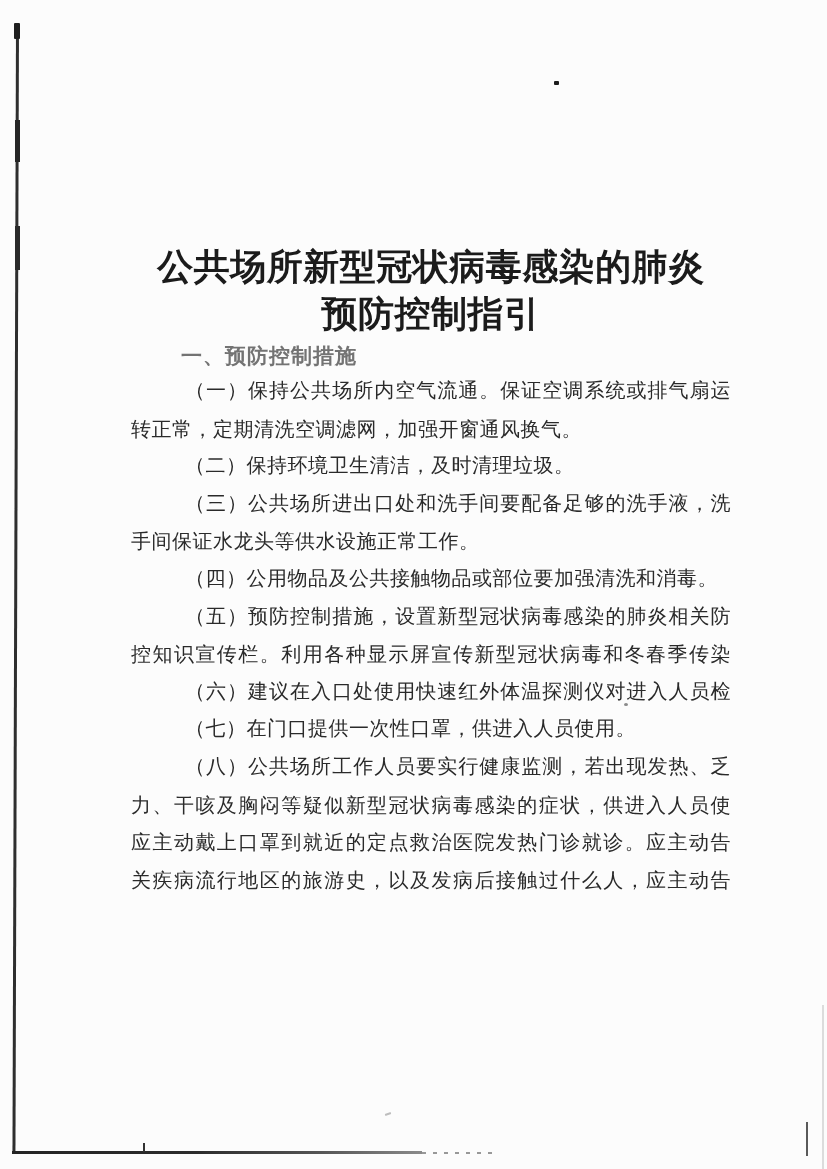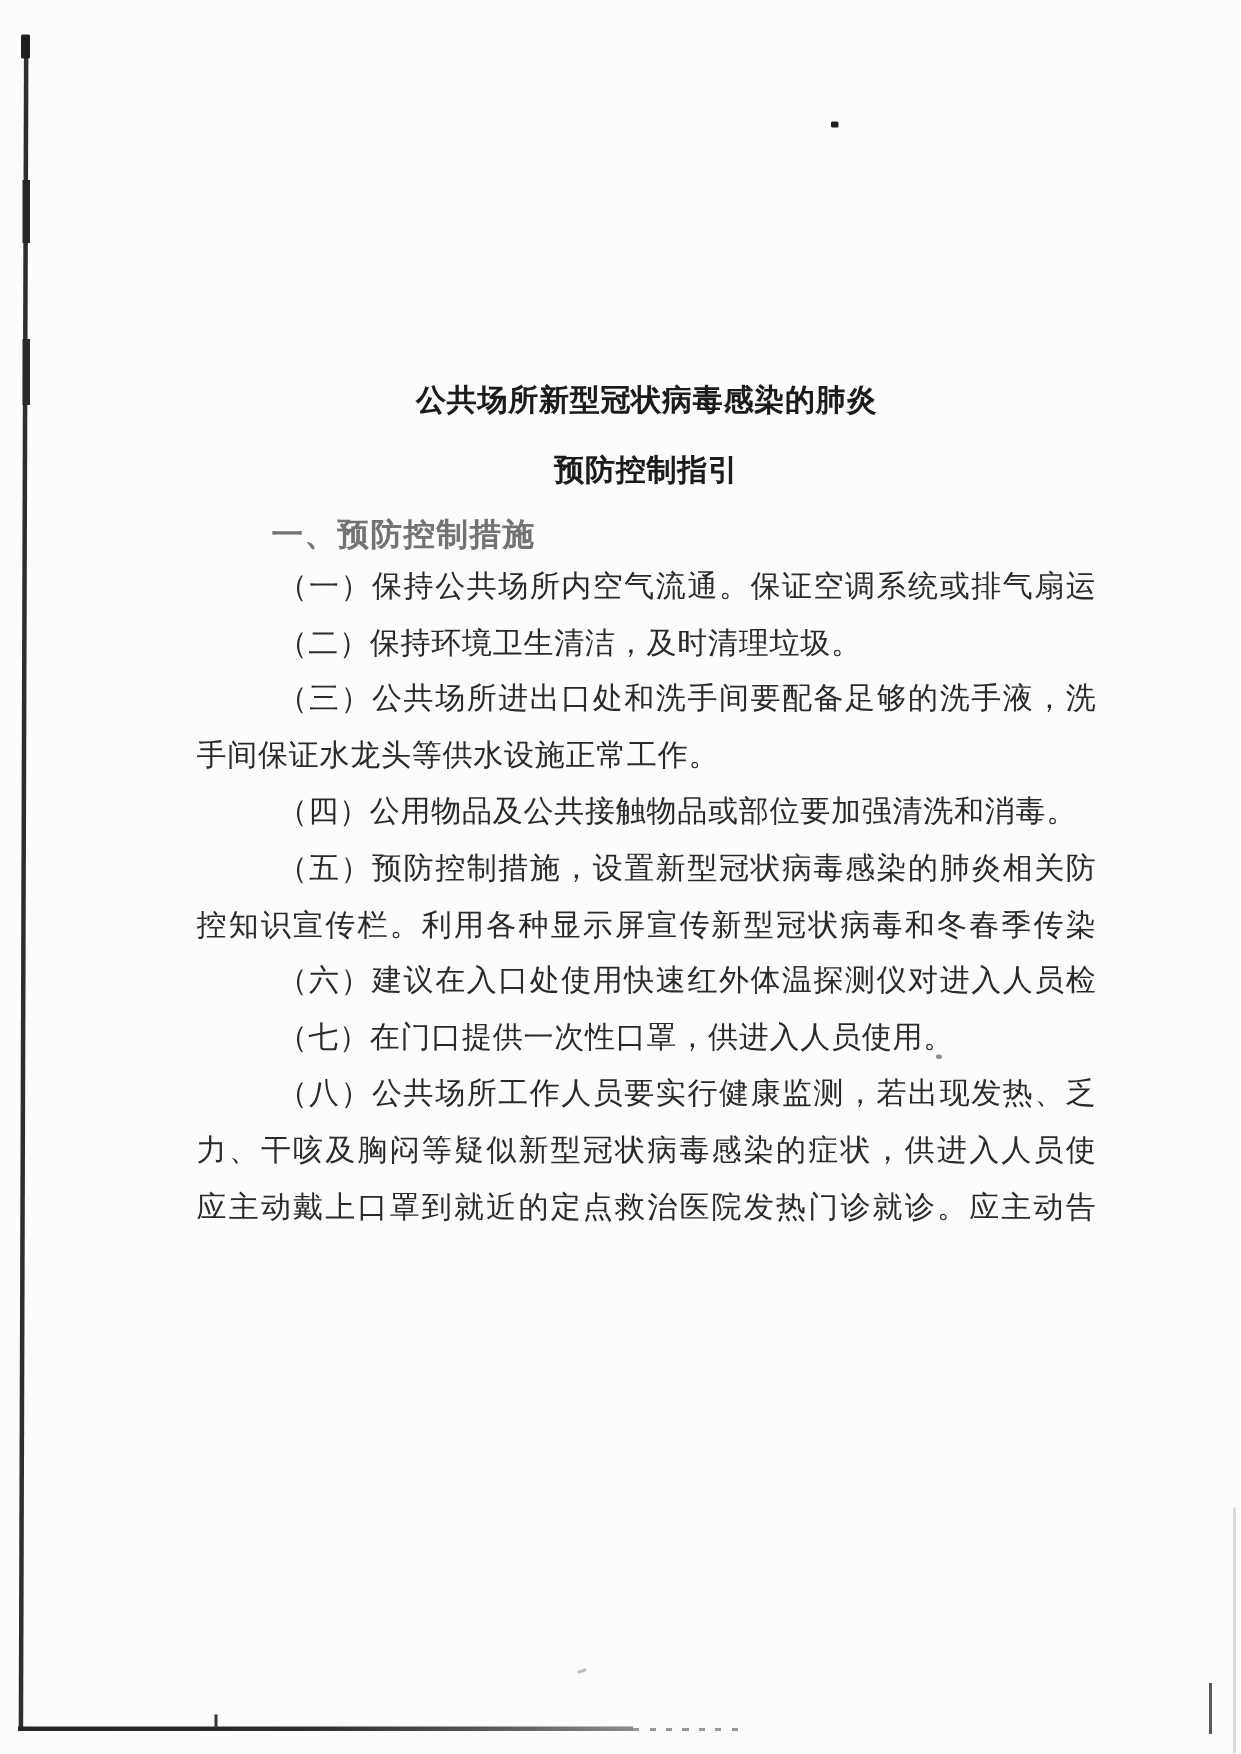--- a/index.html
+++ b/index.html
@@ -85,21 +85,21 @@
     position: absolute;
     left: 131px; top: 0;
     width: 600px;
     color: var(--ink, #2a2a2a);
   }
   .doc-title {
     position: absolute;
     left: 0; top: 244px;
     width: 600px;
     text-align: center;
-    font-size: 20px;
+    font-size: 36px;
     line-height: 47px;
     font-weight: bold;
     color: var(--title-ink, #1b1b1b);
     letter-spacing: 0.5px;
   }
   .section-heading {
     position: absolute;
     left: 0; top: 337px;
     width: 600px;
     padding-left: 50px;
@@ -117,21 +117,21 @@
     font-size: 20px;
     line-height: 37.6px;
     letter-spacing: 0.5px;
   }
   .doc-body .line {
     text-align: justify;
     text-align-last: justify;
     height: 37.6px;
     overflow: hidden;
   }
-  .doc-body .line.indent { text-indent: 54px; }
+  .doc-body .line.indent { text-indent: 54px; font-family: Liberation Mono, monospace; }
   .doc-body .line.last { text-align-last: left; }
 </style>
 </head>
 <body>
 
 <div class="page">
 
   <div class="artifact left-line"></div>
   <div class="artifact left-line-nub"></div>
   <div class="artifact left-line-patch-1"></div>
@@ -147,27 +147,29 @@
 
   <div class="text-block">
     <div class="doc-title">
       <div>公共场所新型冠状病毒感染的肺炎</div>
       <div>预防控制指引</div>
     </div>
     <div class="section-heading">一、预防控制措施</div>
     <div class="doc-body">
 
     <div class="line indent">（一）保持公共场所内空气流通。保证空调系统或排气扇运</div>
+        <div class="line last">转正常，定期清洗空调滤网，加强开窗通风换气。</div>
         <div class="line indent last">（二）保持环境卫生清洁，及时清理垃圾。</div>
         <div class="line indent">（三）公共场所进出口处和洗手间要配备足够的洗手液，洗</div>
         <div class="line last">手间保证水龙头等供水设施正常工作。</div>
         <div class="line indent last">（四）公用物品及公共接触物品或部位要加强清洗和消毒。</div>
         <div class="line indent">（五）预防控制措施，设置新型冠状病毒感染的肺炎相关防</div>
         <div class="line">控知识宣传栏。利用各种显示屏宣传新型冠状病毒和冬春季传染</div>
         <div class="line indent">（六）建议在入口处使用快速红外体温探测仪对进入人员检</div>
         <div class="line indent last">（七）在门口提供一次性口罩，供进入人员使用。</div>
         <div class="line indent">（八）公共场所工作人员要实行健康监测，若出现发热、乏</div>
         <div class="line">力、干咳及胸闷等疑似新型冠状病毒感染的症状，供进入人员使用，</div>
         <div class="line">应主动戴上口罩到就近的定点救治医院发热门诊就诊。应主动告</div>
+        <div class="line">关疾病流行地区的旅游史，以及发病后接触过什么人，应主动告</div>
       </div>
   </div>
 
 </div>
 
 </body></html>

